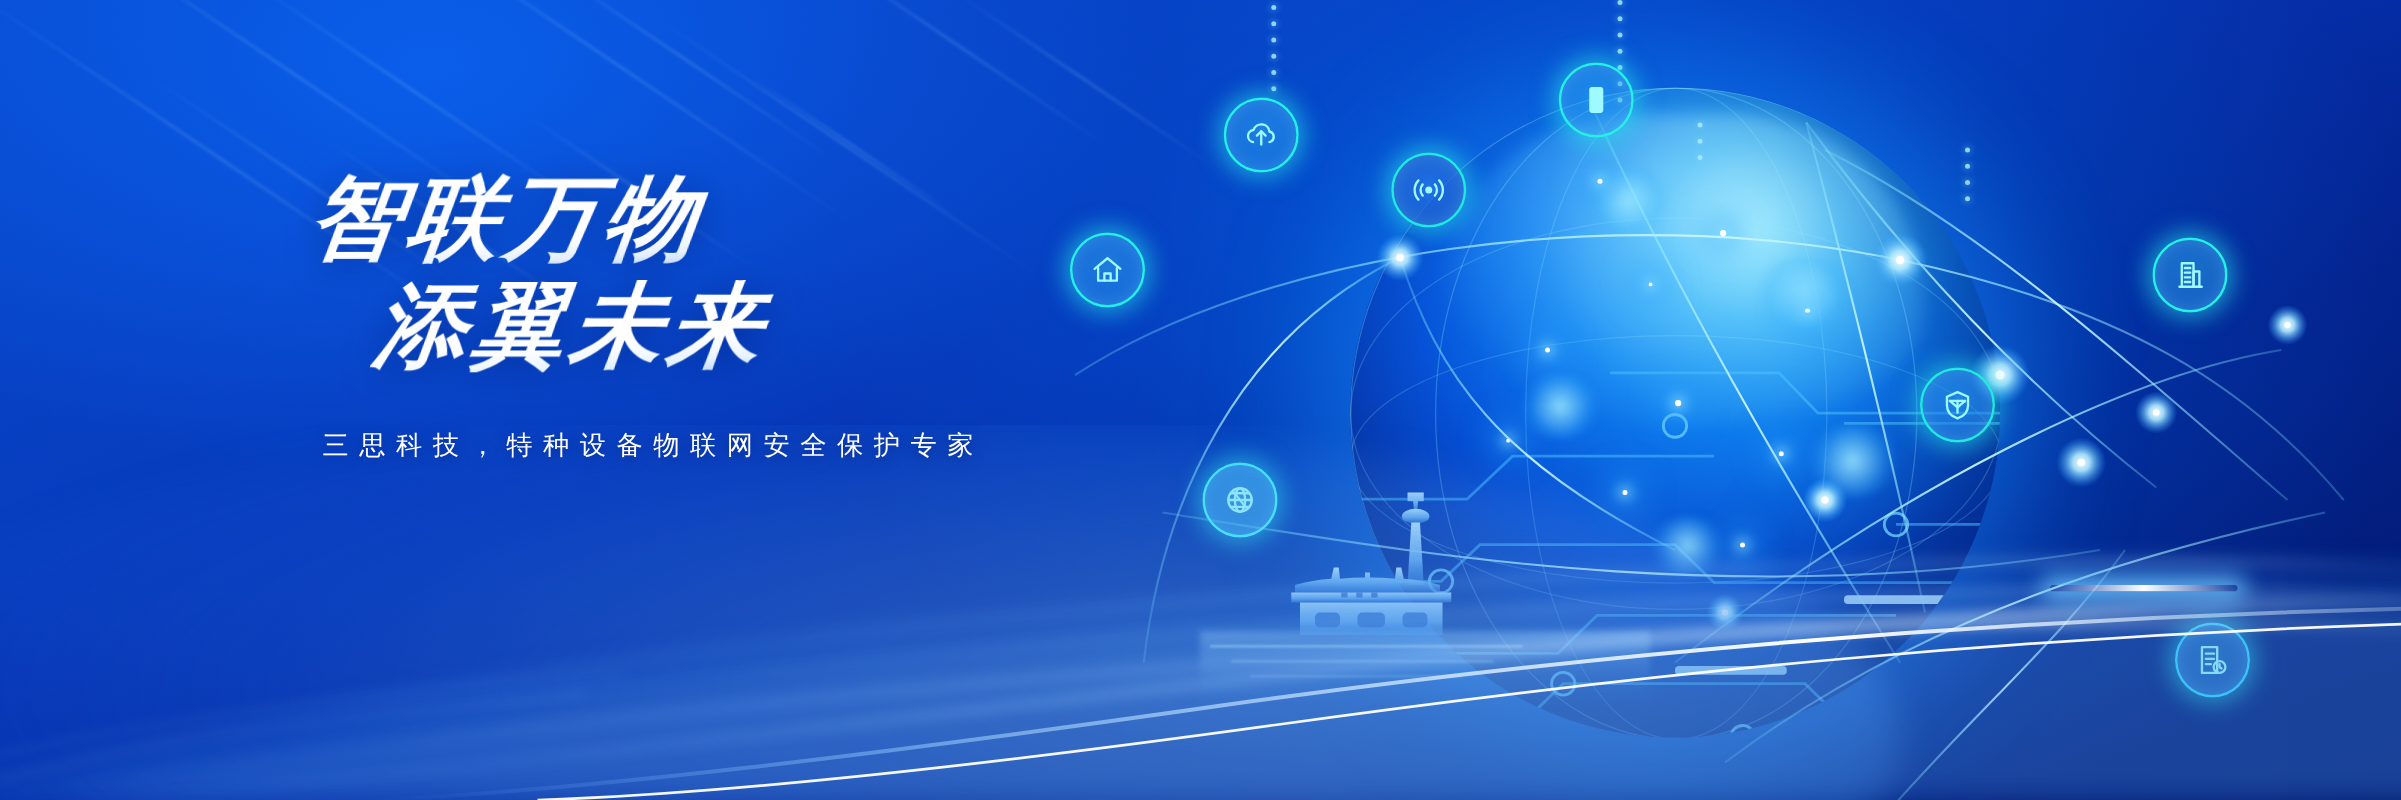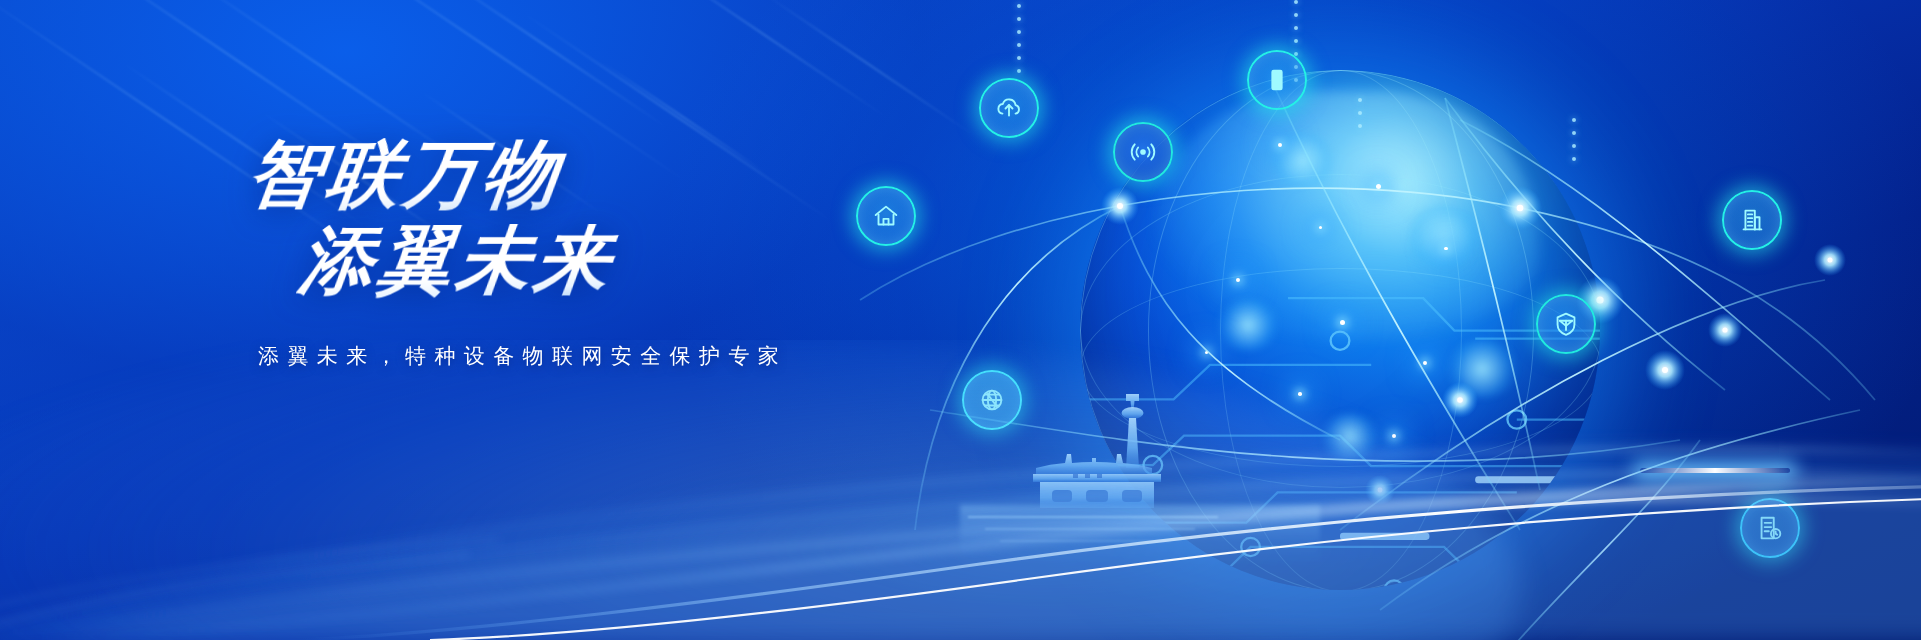--- a/index.html
+++ b/index.html
@@ -418,16 +418,16 @@
       <path d="M-60 300 C 60 262, 230 232, 470 214" fill="none" stroke="#79b8f8" stroke-width="2" opacity=".35" filter="url(#soft)"></path>
       <path d="M-60 280 C 70 244, 250 216, 500 200" fill="none" stroke="#8cc6ff" stroke-width="1.8" opacity=".28" filter="url(#soft)"></path>
     </svg>
 
     <div class="spark" style="left:1640px;top:128px;"></div>
   </div>
 
   <div class="copy">
     <div class="hl hl1">智联万物</div>
     <div class="hl hl2">添翼未来</div>
-    <div class="sub">添翼未来，特种设备物联网安全保护专家</div>
+    <div class="sub">三思科技，特种设备物联网安全保护专家</div>
   </div>
 
 </div>
 
 </body></html>

